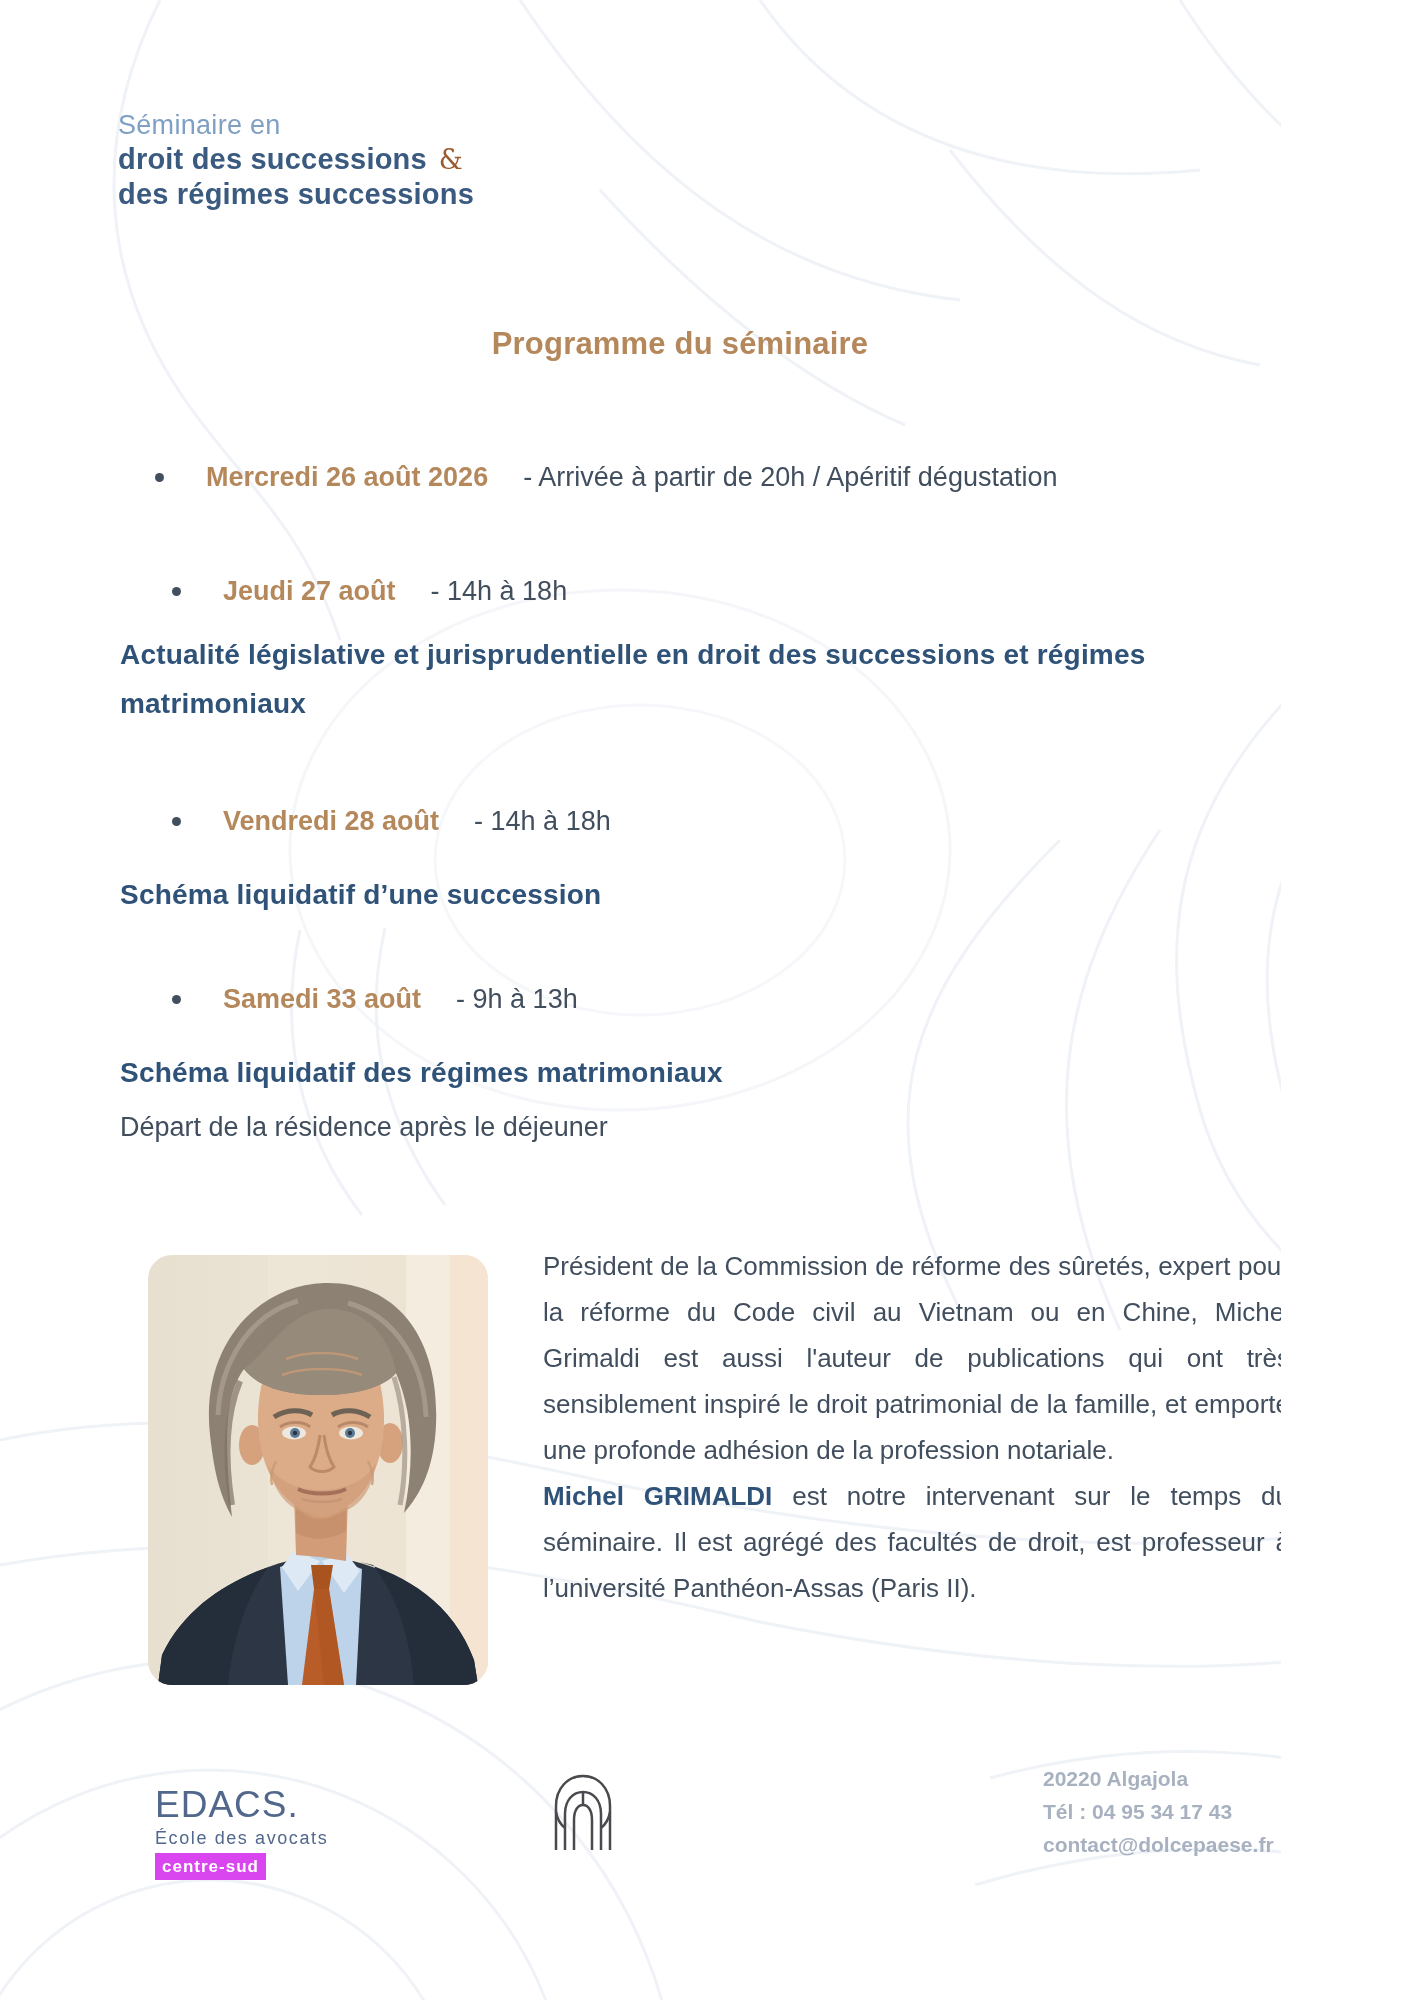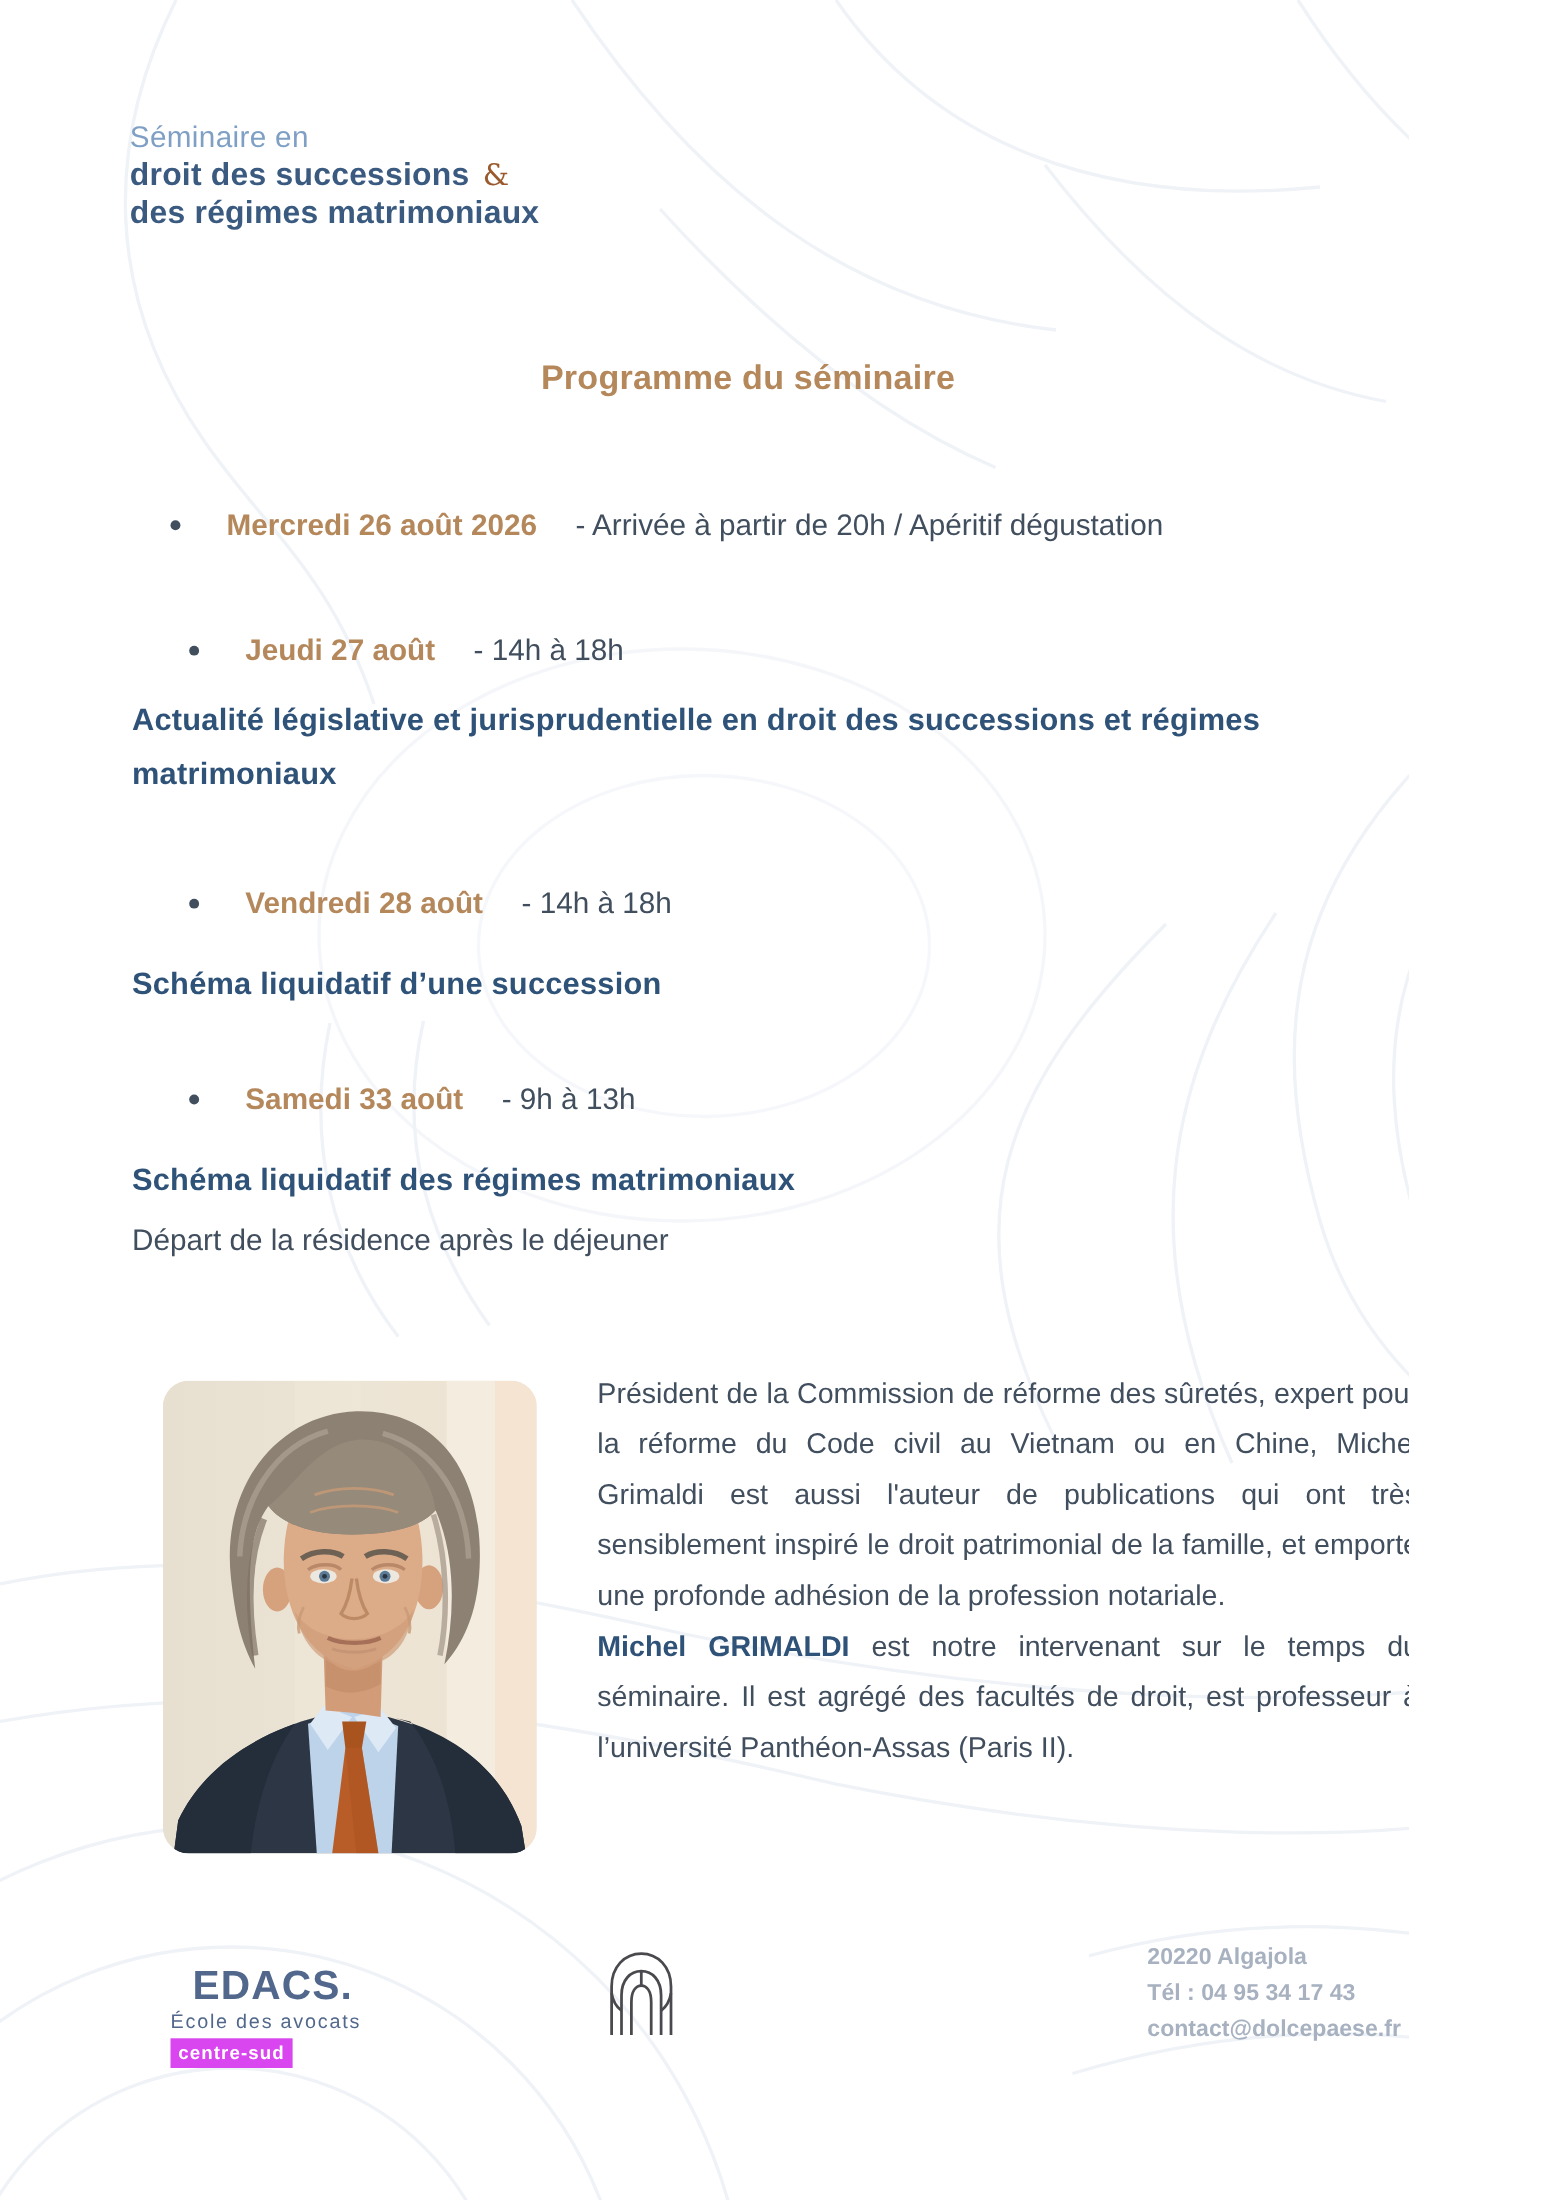--- a/index.html
+++ b/index.html
@@ -81,21 +81,21 @@
     position: absolute; left: 543px; top: 1243px; width: 747px;
     font-size: 26px; line-height: 46px; color: #414e5e;
     text-align: justify;
   }
   .speaker-text p { margin: 0; }
   .speaker-text .speaker-name { font-weight: 700; color: #2f5278; }
 
   
   .edacs { position: absolute; left: 155px; top: 1786px; color: #51678c; }
   .edacs-wordmark {
-    font-size: 37px; font-weight: 700; letter-spacing: 1px; line-height: 38px; margin-left: 20px;
+    font-size: 37px; font-weight: 400; letter-spacing: 1px; line-height: 38px;
   }
   .edacs-school {
     font-size: 18px; font-weight: 500; letter-spacing: 1.6px; margin-top: 4px;
   }
   .edacs-badge {
     display: inline-block; margin-top: 4px; background: #d946ef; color: #ffffff;
     font-size: 17px; font-weight: 700; letter-spacing: 1px; padding: 4px 7px 3px;
   }
 
   .dolce { position: absolute; left: 552px; top: 1772px; display: flex; align-items: flex-start; }
@@ -142,21 +142,21 @@
     <circle cx="210" cy="2130" r="250"></circle>
     <circle cx="210" cy="2130" r="360"></circle>
     <circle cx="210" cy="2130" r="470"></circle>
   </svg>
 
   <header class="brand">
     <div class="brand-line1">Séminaire en</div>
     <div class="brand-line2">
       <span>droit des successions</span><span class="amp">&amp;</span>
     </div>
-    <div class="brand-line3">des régimes matrimoniaux</div>
+    <div class="brand-line3">des régimes successions</div>
   </header>
 
   <h1 class="title">Programme du séminaire</h1>
 
   <div class="bullet-row row-1">
     <span class="dot"></span>
     <span class="date">Mercredi 26 août 2026</span>
     <span class="rest">- Arrivée à partir de 20h / Apéritif dégustation</span>
   </div>
 

